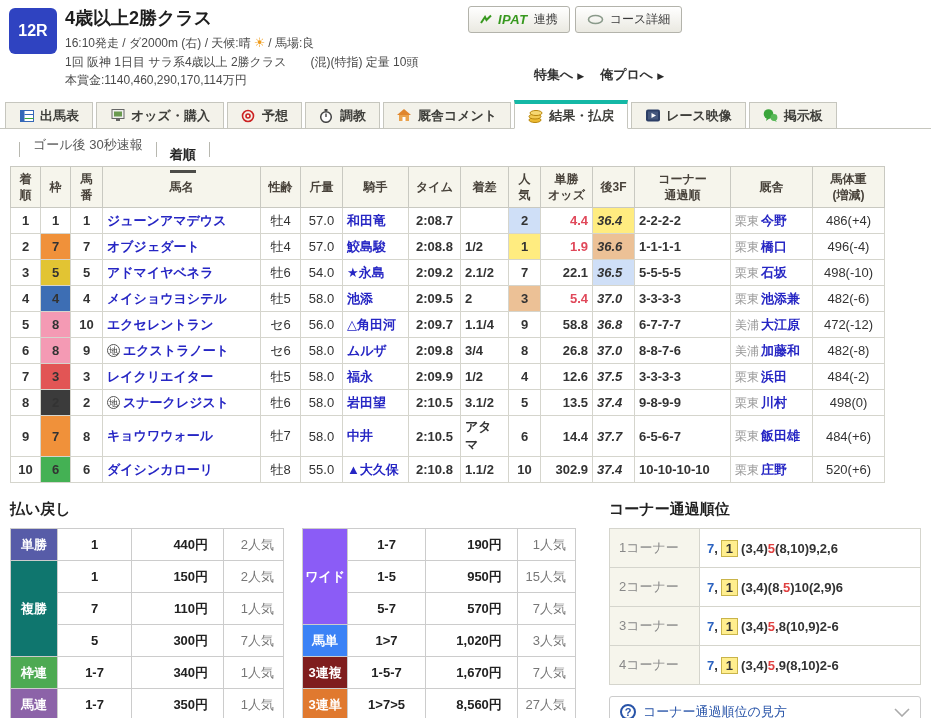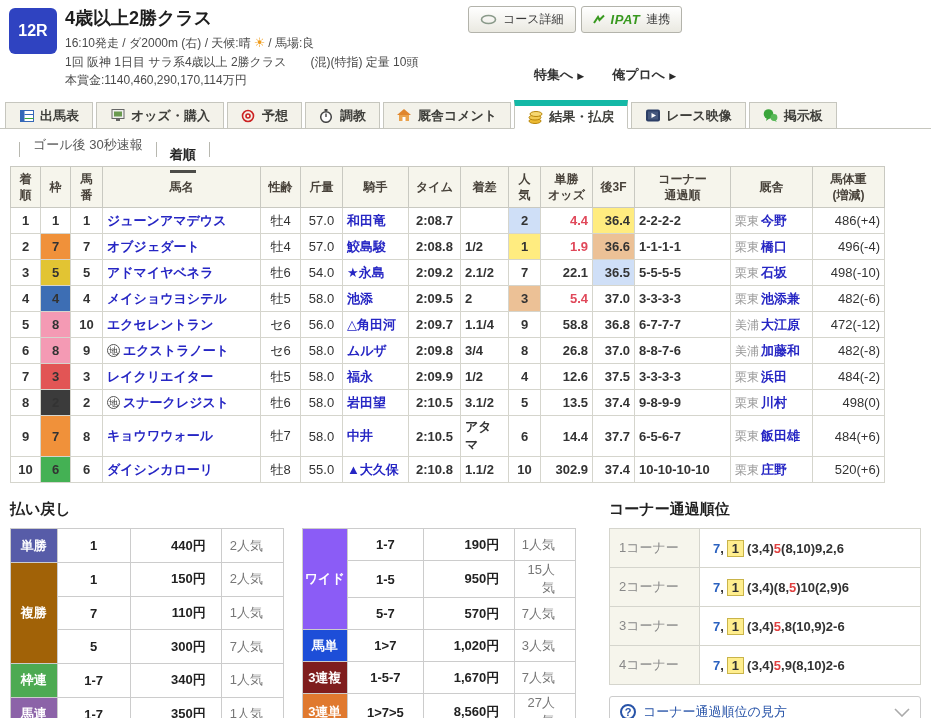--- a/index.html
+++ b/index.html
@@ -24,32 +24,32 @@
   .sun { color:#f09c1c; margin:0 3px; font-size:13px; }
   .header-right { position:absolute; left:468px; top:6px; }
   .hbtns { display:flex; gap:5px; }
   .hbtn {
     display:flex; align-items:center; gap:6px; height:27px; padding:0 11px;
     background:linear-gradient(#ffffff,#eae9e1); border:1px solid #b3b3ab;
     border-radius:3px; font-size:12px; color:#3a3a3a; cursor:pointer;
     font-family:inherit;
   }
   .ipat-word { color:#38991f; font-style:italic; font-weight:900; font-size:13px; letter-spacing:.5px; }
-  .hlinks { margin-top:33px; padding-left:66px; display:flex; gap:28px; }
+  .hlinks { margin-top:33px; padding-left:66px; display:flex; gap:16px; }
   .hlink { font-size:13px; font-weight:bold; color:#333; text-decoration:none; cursor:pointer; }
   .hlink .arrow { font-size:9px; margin-left:4px; color:#2a2a2a; }
 
   
   .tabs { display:flex; align-items:flex-end; border-bottom:1px solid #c6c6be; padding:0 5px; }
   .tab {
     display:flex; align-items:center; gap:6px; height:26px; padding:0 13px;
     background:#f3f2ea; border:1px solid #c6c6be; border-bottom:none; margin-right:3px;
     font-size:13px; font-weight:bold; color:#3e3e3a; cursor:pointer; position:relative;
   }
-  .tab.active { background:#fff; border-top:6px solid #14b8a6; height:29px; margin-bottom:-1px; border-bottom:1px solid #fff; }
+  .tab.active { background:#fff; border-top:4px solid #14b8a6; height:29px; margin-bottom:-1px; border-bottom:1px solid #fff; }
   .ticon { display:inline-flex; width:15px; height:13px; align-items:center; justify-content:center; }
 
   
   .subnav { display:flex; align-items:center; padding:9px 6px 0; height:32px; }
   .vsep { width:1px; height:15px; background:#b8b8b0; margin:0 13px; }
   .subtab { font-size:13px; color:#555; cursor:pointer; text-decoration:none; padding-bottom:6px; border-bottom:3px solid transparent; }
   .subtab.active { font-weight:bold; color:#222; border-bottom:3px solid #4c4c48;margin-top:20px; }
 
   
   table.results { border-collapse:collapse; table-layout:fixed; width:874px; margin:5px 0 0 10px; }
@@ -65,47 +65,47 @@
   .hname { color:#2626c4; font-weight:bold; text-decoration:none; cursor:pointer; }
   .chi { display:inline-block; width:13px; height:13px; border:1px solid #555; border-radius:50%; font-size:9px; line-height:12px; text-align:center; color:#333; margin-right:3px; vertical-align:1px; font-weight:normal; }
   .chi:empty { display:none; }
   .c-sex,.c-wt { text-align:center; color:#444; }
   .c-jockey a { color:#2626c4; font-weight:bold; text-decoration:none; cursor:pointer; }
   .c-time { text-align:center; font-weight:bold;margin-top:21px; }
   .c-margin { text-align:left; font-weight:bold; }
   .c-nin { text-align:center; font-weight:bold; }
   .c-odds { text-align:right; font-weight:bold; padding-right:6px; }
   .c-odds[data-hot="1"] { color:#e0485a; }
-  .c-l3f { text-align:right; font-weight:bold; }
+  .c-l3f { text-align:left; font-weight:bold;font-style:italic; }
   [data-rank="1"] { background:#ffec80; }
   [data-rank="2"] { background:#cfdff7; }
   [data-rank="3"] { background:#ecc196; }
   .c-corner { text-align:left; font-weight:bold; }
   .c-stable { text-align:left; }
   .region { color:#999; font-size:12px; }
   .tname { color:#2626c4; font-weight:bold; text-decoration:none; cursor:pointer; margin-left:2px; }
-  .c-hw { text-align:right; color:#444; }
+  .c-hw { text-align:center; color:#444; }
 
   
   .bottom { display:flex; padding:0 10px; margin-top:17px; }
   .section-title { font-size:15px; font-weight:bold; color:#222; margin-bottom:9px; }
   .payout-wrap { width:566px; }
   .ptables { display:flex; gap:18px; }
   table.ptable { border-collapse:collapse; }
   .ptable td { border:1px solid #ccc; height:32px; font-size:13px; background:#fff; }
   .plabel { width:58px; text-align:center; color:#fff; font-weight:bold; font-size:13px; }
   .pcomb { width:94px; text-align:center; font-weight:bold; color:#222; }
   .pamt { width:110px; text-align:right; padding-right:15px; font-weight:bold; color:#222; }
-  .pnin { width:72px; text-align:right; padding-right:20px; color:#777; font-size:12px; }
+  .pnin { width:72px; text-align:right; padding-right:9px; color:#777; font-size:12px; }
 
   .corner-wrap { margin-left:auto; width:312px; }
   table.ctable { border-collapse:collapse; width:312px; }
   .ctable td { border:1px solid #d5d5cd; font-size:13px; }
   .clabel { background:#f6f5ec; color:#888; width:90px; padding:10px 9px; }
-  .cval { background:#fff; padding:10px 13px; font-weight:bold; color:#333; white-space:nowrap; }
+  .cval { background:#fff; padding:10px 7px; font-weight:bold; color:#333; white-space:nowrap; }
   .c-lead { color:#2b62c0; }
   .c-boxed { background:#ffee8e; border:1px solid #c9b44a; padding:0 4px; margin:0 3px; display:inline-block; line-height:15px; }
   .c-red { color:#e04040; }
   .chelp { margin-top:11px; border:1px solid #ccc; border-radius:3px; height:32px; display:flex; align-items:center; padding:0 10px; gap:7px; cursor:pointer; }
   .qicon { width:16px; height:16px; border:2px solid #2753a8; border-radius:50%; color:#2753a8; font-weight:bold; font-size:11px; line-height:13px; text-align:center; flex:none; }
   .chelp-label { color:#2753a8; font-size:13px; text-decoration:none; }
   .chev { margin-left:auto; display:flex; }
 </style>
 </head>
 <body>
@@ -116,31 +116,31 @@
     <div class="race-no">12R</div>
     <div class="race-meta">
       <div class="race-title">4歳以上2勝クラス</div>
       <div class="meta-line"><span>16:10発走 / ダ2000m (右) / 天候:晴</span><span class="sun">☀</span><span>/ 馬場:良</span></div>
       <div class="meta-line">1回 阪神 1日目 サラ系4歳以上 2勝クラス　　(混)(特指) 定量 10頭</div>
       <div class="meta-line">本賞金:1140,460,290,170,114万円</div>
     </div>
     <div class="header-right">
       <div class="hbtns">
         <button class="hbtn">
-          <svg width="17" height="11">
-              <ellipse cx="8.5" cy="5.5" rx="7" ry="4" fill="none" stroke="#8a9a8a" stroke-width="1.6"></ellipse>
-            </svg>
-          <span>コース詳細</span>
-        </button>
-        <button class="hbtn">
           <svg width="12" height="11">
               <path d="M1 9 L5 3 L6.5 6 L11 1.5" stroke="#38991f" fill="none" stroke-width="2"></path>
             </svg>
           <span class="ipat-word">IPAT</span>
           <span>連携</span>
+        </button>
+        <button class="hbtn">
+          <svg width="17" height="11">
+              <ellipse cx="8.5" cy="5.5" rx="7" ry="4" fill="none" stroke="#8a9a8a" stroke-width="1.6"></ellipse>
+            </svg>
+          <span>コース詳細</span>
         </button>
       </div>
       <div class="hlinks">
         <a class="hlink"><span>特集へ</span><span class="arrow">▶</span></a>
         <a class="hlink"><span>俺プロへ</span><span class="arrow">▶</span></a>
       </div>
     </div>
   </div>
 
   <div class="tabs">
@@ -460,21 +460,21 @@
 
         <table class="ptable">
           <tbody>
               <tr>
             <td class="plabel" style="background: rgb(87, 92, 168);">単勝</td>
             <td class="pcomb">1</td>
             <td class="pamt">440円</td>
             <td class="pnin">2人気</td>
           </tr>
           <tr>
-            <td class="plabel" rowspan="3" style="background: #a16207;">複勝</td>
+            <td class="plabel" rowspan="3" style="background: #0f766e;">複勝</td>
             <td class="pcomb">1</td>
             <td class="pamt">150円</td>
             <td class="pnin">2人気</td>
           </tr>
           <tr>
             <td class="pcomb">7</td>
             <td class="pamt">110円</td>
             <td class="pnin">1人気</td>
           </tr>
           <tr>
@@ -509,21 +509,21 @@
             <td class="pcomb">1-5</td>
             <td class="pamt">950円</td>
             <td class="pnin">15人気</td>
           </tr>
           <tr>
             <td class="pcomb">5-7</td>
             <td class="pamt">570円</td>
             <td class="pnin">7人気</td>
           </tr>
           <tr>
-            <td class="plabel" style="background: #1d4ed8;">馬単</td>
+            <td class="plabel" style="background: #3b82f6;">馬単</td>
             <td class="pcomb">1&gt;7</td>
             <td class="pamt">1,020円</td>
             <td class="pnin">3人気</td>
           </tr>
           <tr>
             <td class="plabel" style="background: #7f1d1d;">3連複</td>
             <td class="pcomb">1-5-7</td>
             <td class="pamt">1,670円</td>
             <td class="pnin">7人気</td>
           </tr>

